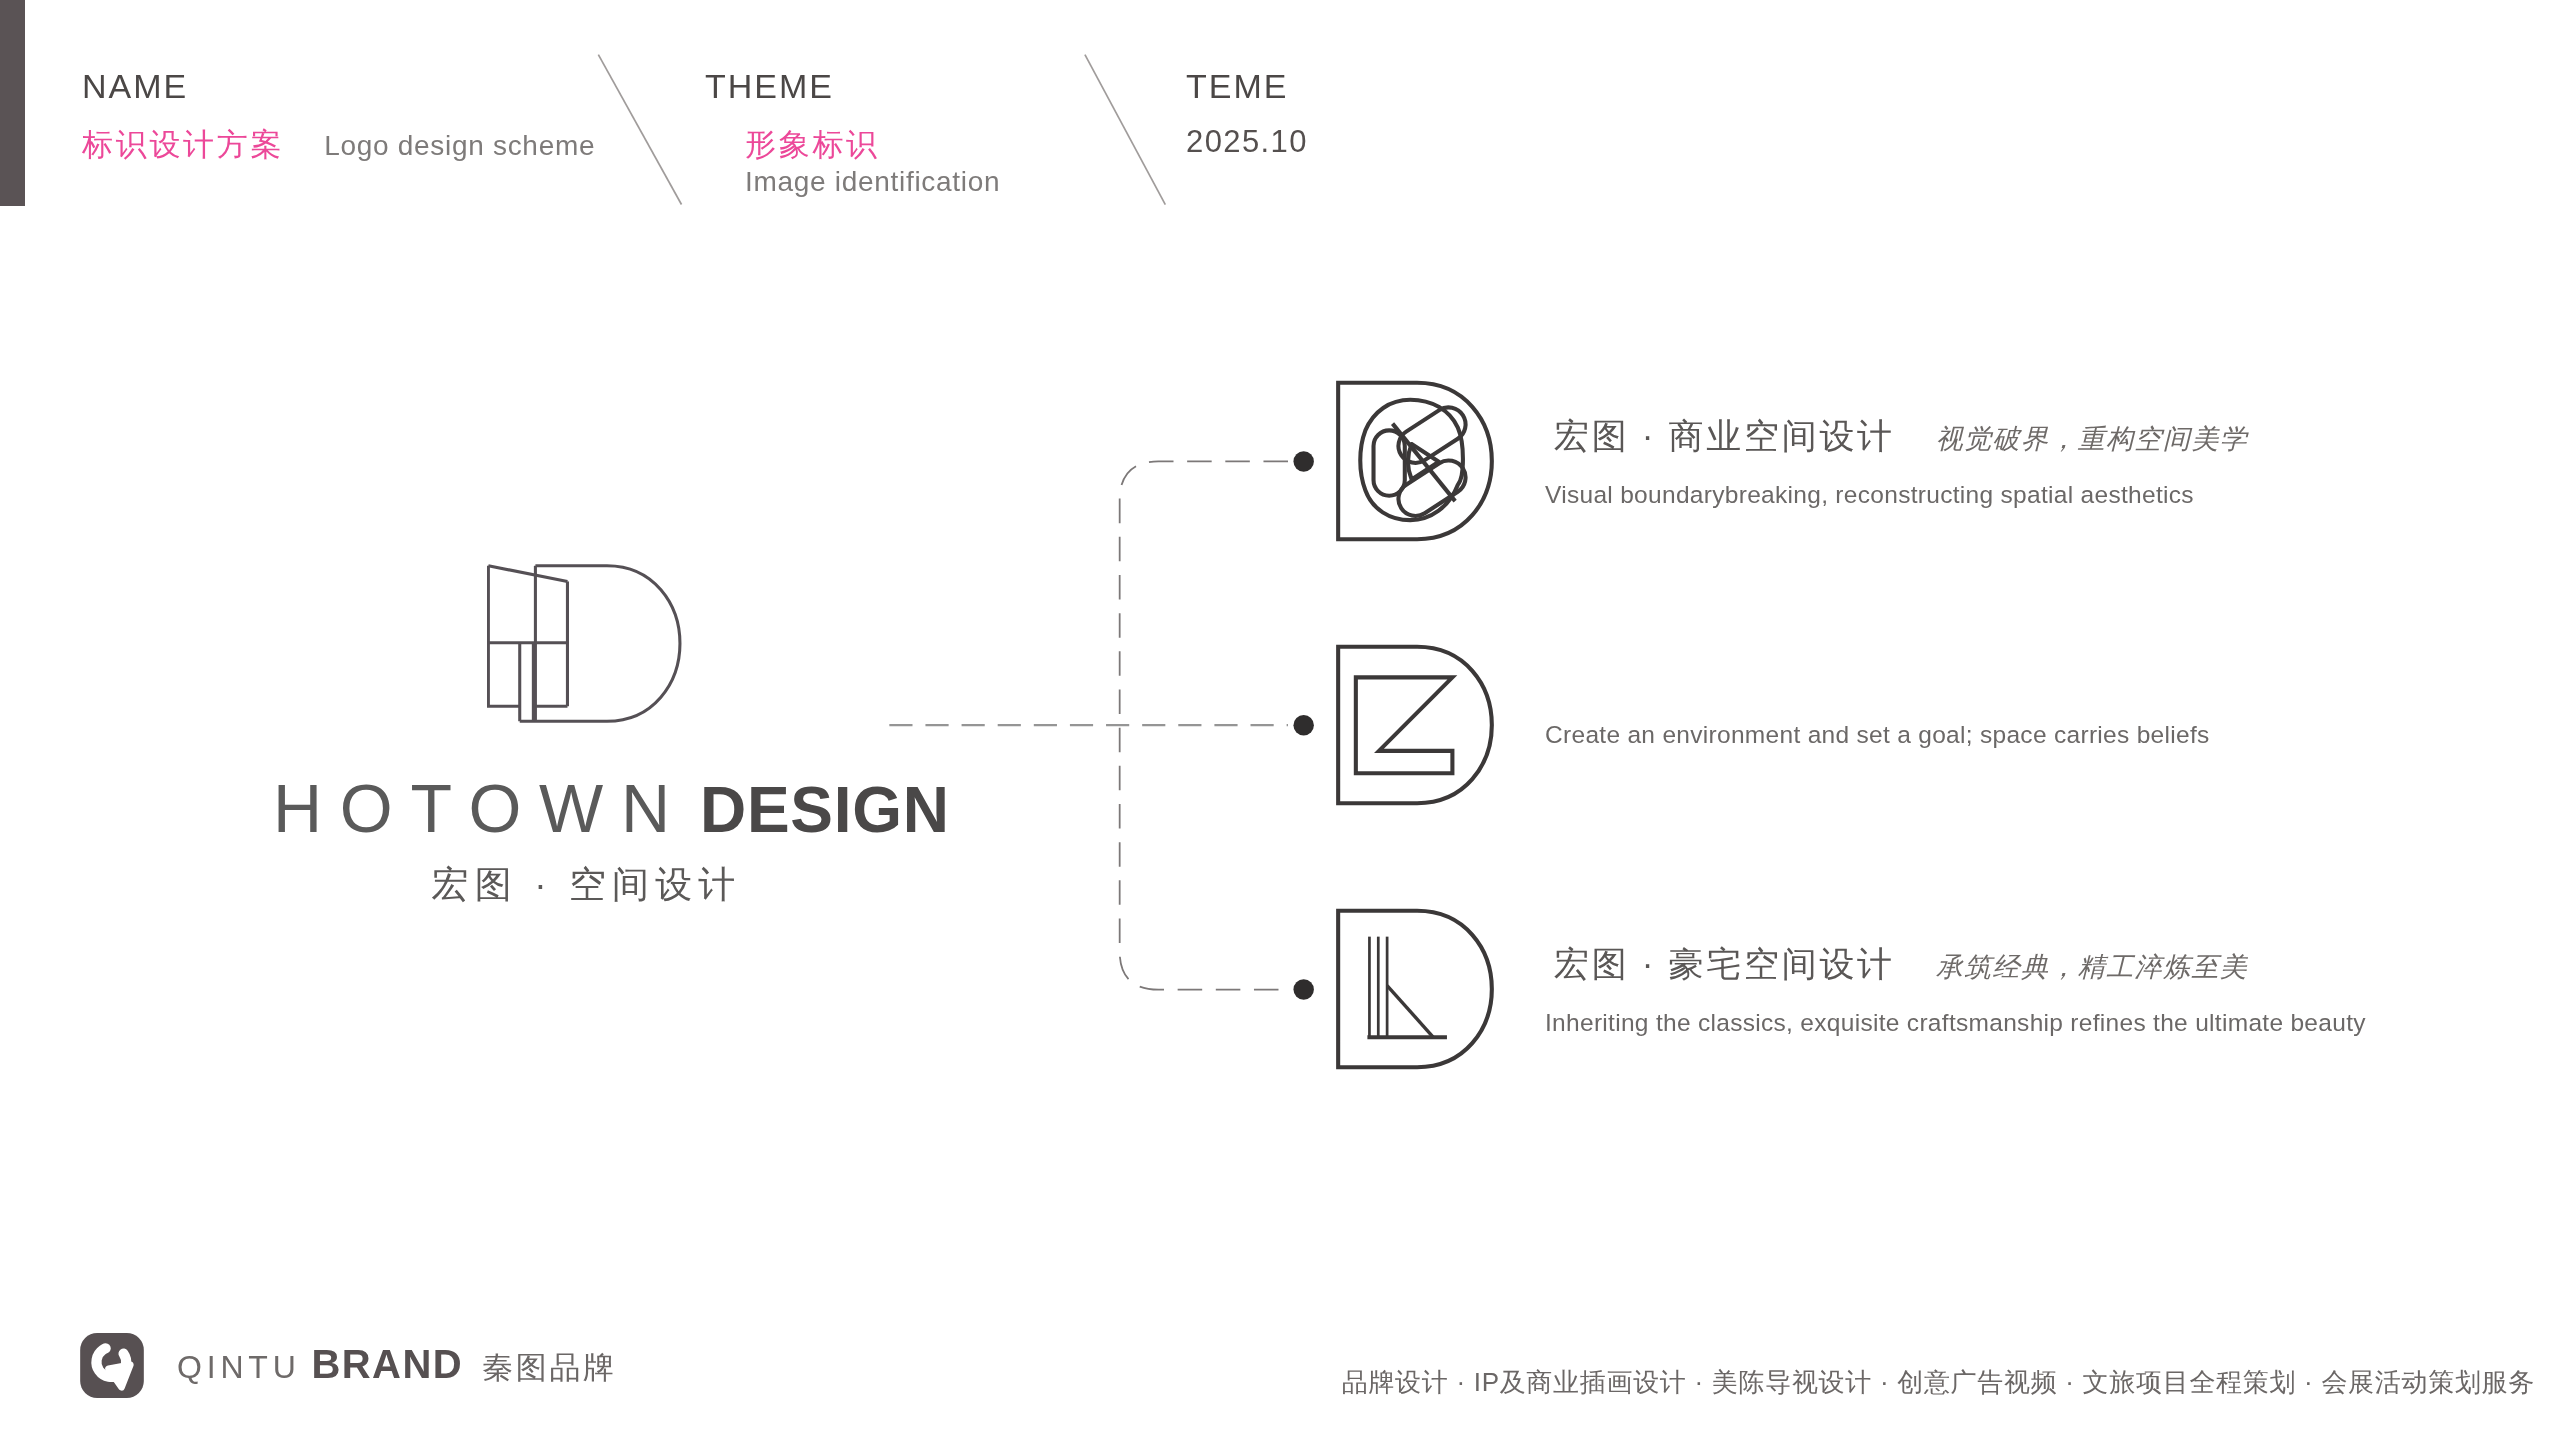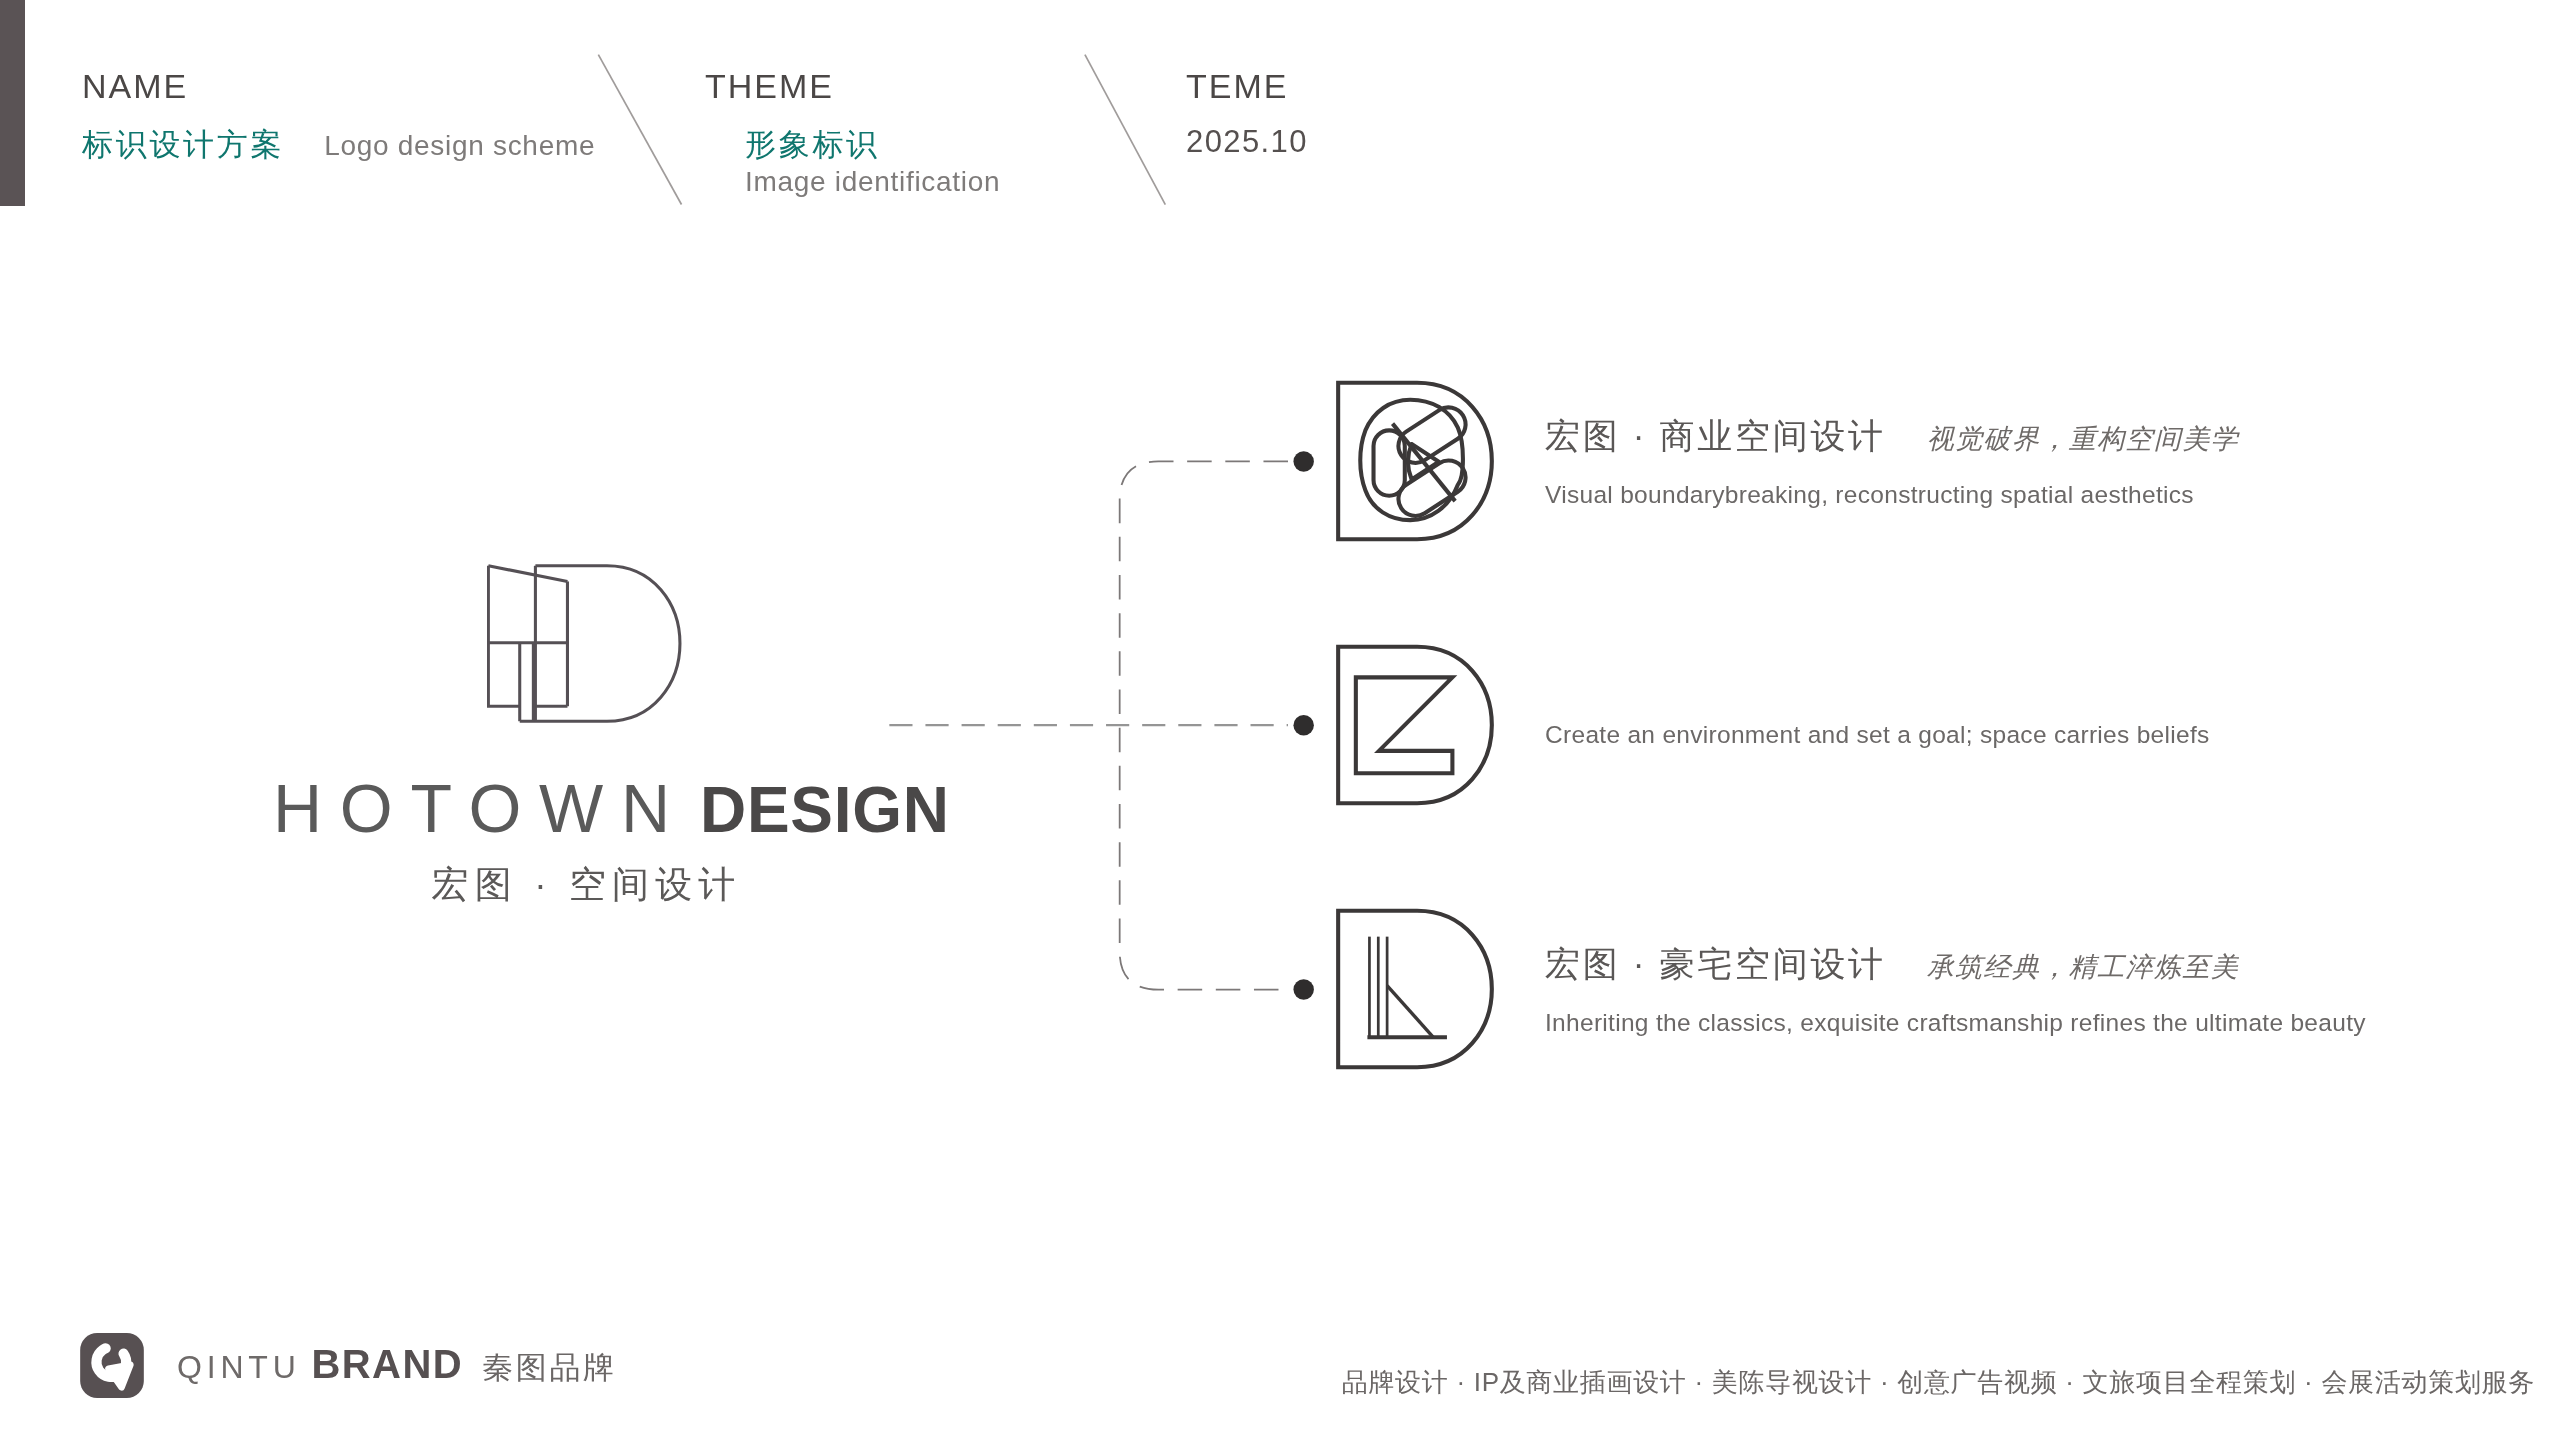--- a/index.html
+++ b/index.html
@@ -5,41 +5,41 @@
   * { margin:0; padding:0; box-sizing:border-box; }
   html,body { background:#ffffff; }
   body { font-family:"Liberation Sans","DejaVu Sans",sans-serif; }
   #stage { position:relative; width:2576px; height:1449px; background:#ffffff; overflow:hidden; }
 
   
   .left-bar { position:absolute; left:0; top:0; width:24.5px; height:206px; background:#5a5355; }
   .hfield { position:absolute; }
   .hlabel { font-size:34px; letter-spacing:2px; color:#4b4746; font-weight:400; }
   .hrow2 { position:absolute; display:flex; align-items:baseline; white-space:nowrap; }
-  .hzh { font-size:31px; color:#0f766e; letter-spacing:2.7px; }
+  .hzh { font-size:31px; color:#ec4899; letter-spacing:2.7px; }
   .hen { font-size:28px; color:#7e7b7a; margin-left:40px; letter-spacing:0.7px; }
   .hval { font-size:31px; color:#55504f; letter-spacing:1.4px; }
 
   
   .mark-svg { position:absolute; left:487px; top:563px; }
   .wordmark { position:absolute; left:273px; top:769px; width:627px; text-align:center; white-space:nowrap; }
   .wm-light { font-size:68px; font-weight:300; letter-spacing:17.7px; color:#5a5a5a; }
   .wm-bold  { font-size:64px; font-weight:800; letter-spacing:0.7px; color:#4a4848; margin-left:12.3px; }
   .tagline { position:absolute; left:273px; top:860px; width:627px; text-align:center;
              font-size:37px; letter-spacing:6.1px; color:#5b5958; white-space:nowrap; }
 
   
   .overlay { position:absolute; left:0; top:0; pointer-events:none; }
 
   
   .row { position:absolute; left:1330px; height:170px; display:flex; align-items:center; }
   .row-icon { flex:0 0 auto; }
   .row-text { margin-left:45px; display:flex; flex-direction:column; }
   .row-title-line { display:flex; align-items:baseline; white-space:nowrap; }
-  .row-title { font-size:35px; color:#5a5756; letter-spacing:2.7px; font-weight:400; }
+  .row-title { font-size:35px; color:#5a5756; letter-spacing:2.7px; font-weight:400;margin-left:9px; }
   .row-slogan-zh { font-size:27px; font-style:italic; color:#6e6a68; margin-left:41px; letter-spacing:1.4px; }
   .row-slogan-en { font-size:24.5px; color:#6b6867; margin-top:20.4px; letter-spacing:0.3px; white-space:nowrap; }
 
   
   .footer-brand { position:absolute; left:80px; top:1333px; display:flex; align-items:center; }
   .fb-text { display:flex; align-items:baseline; margin-left:33px; white-space:nowrap; }
   .fb-light { font-size:32px; font-weight:300; letter-spacing:4.8px; color:#6e6a69; }
   .fb-bold  { font-size:40px; font-weight:800; letter-spacing:1.4px; color:#565051; margin-left:11px; }
   .fb-zh    { font-size:31px; color:#6b6766; margin-left:19px; letter-spacing:2.7px; }
   .footer-services { position:absolute; right:41px; top:1365px; font-size:26px; color:#6b6766;

